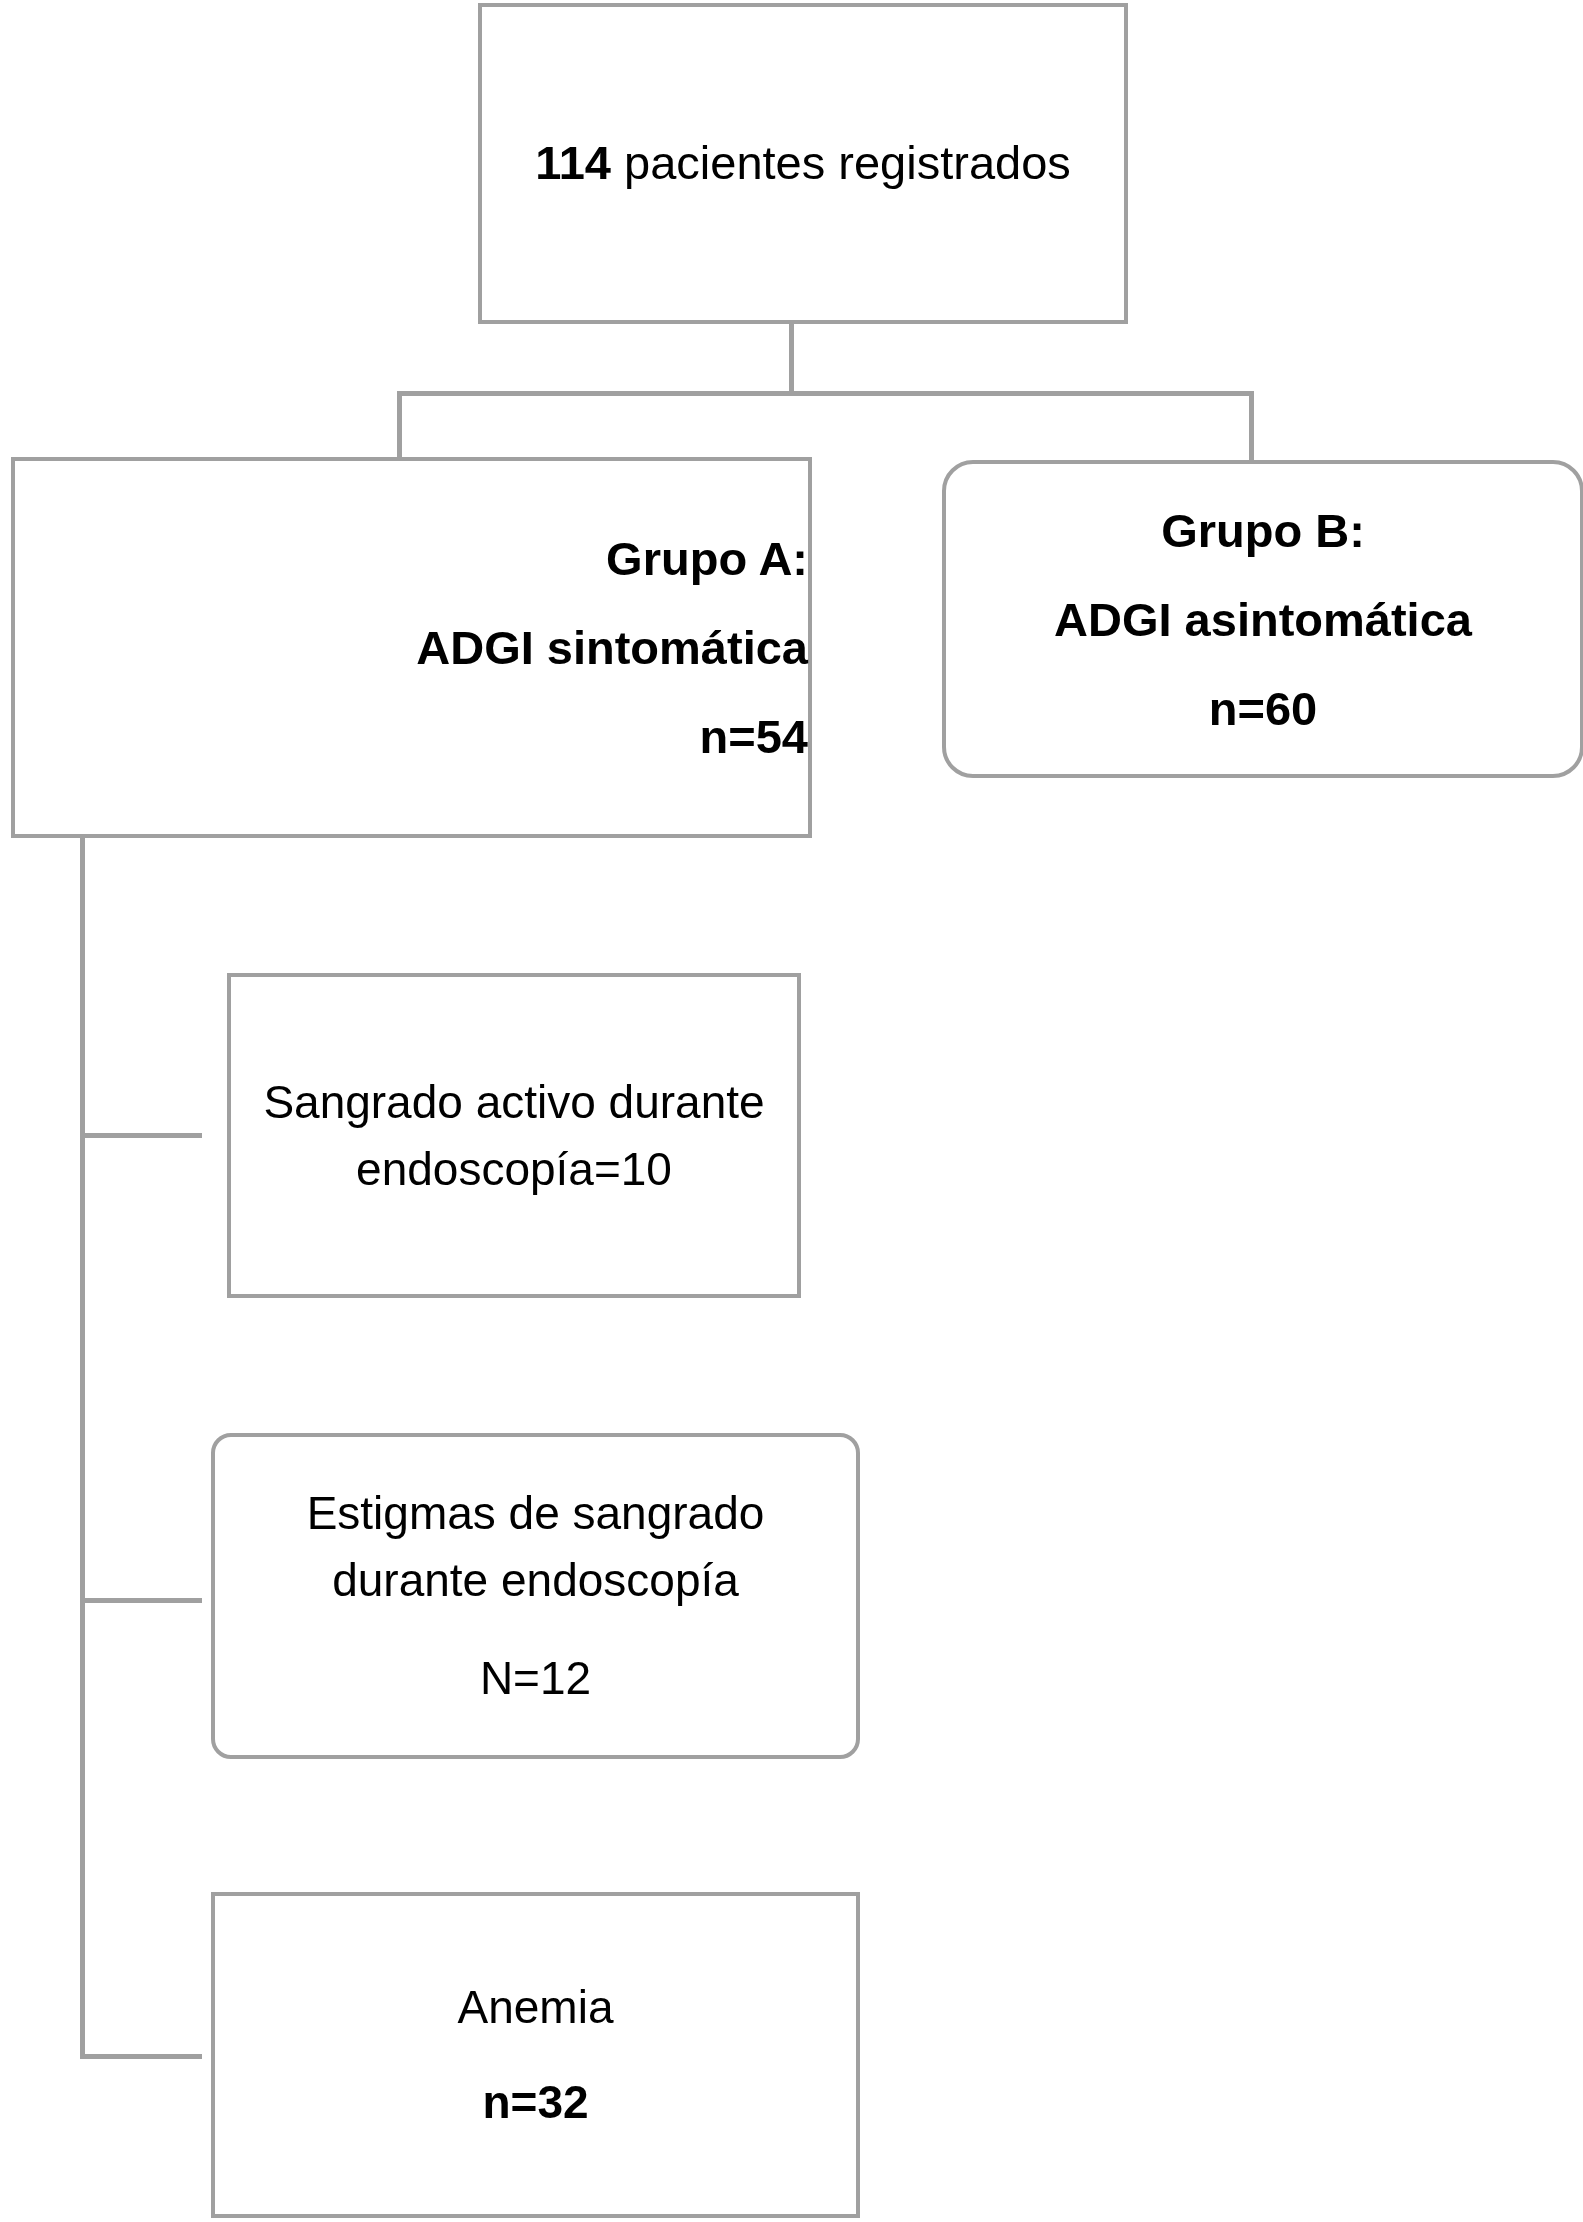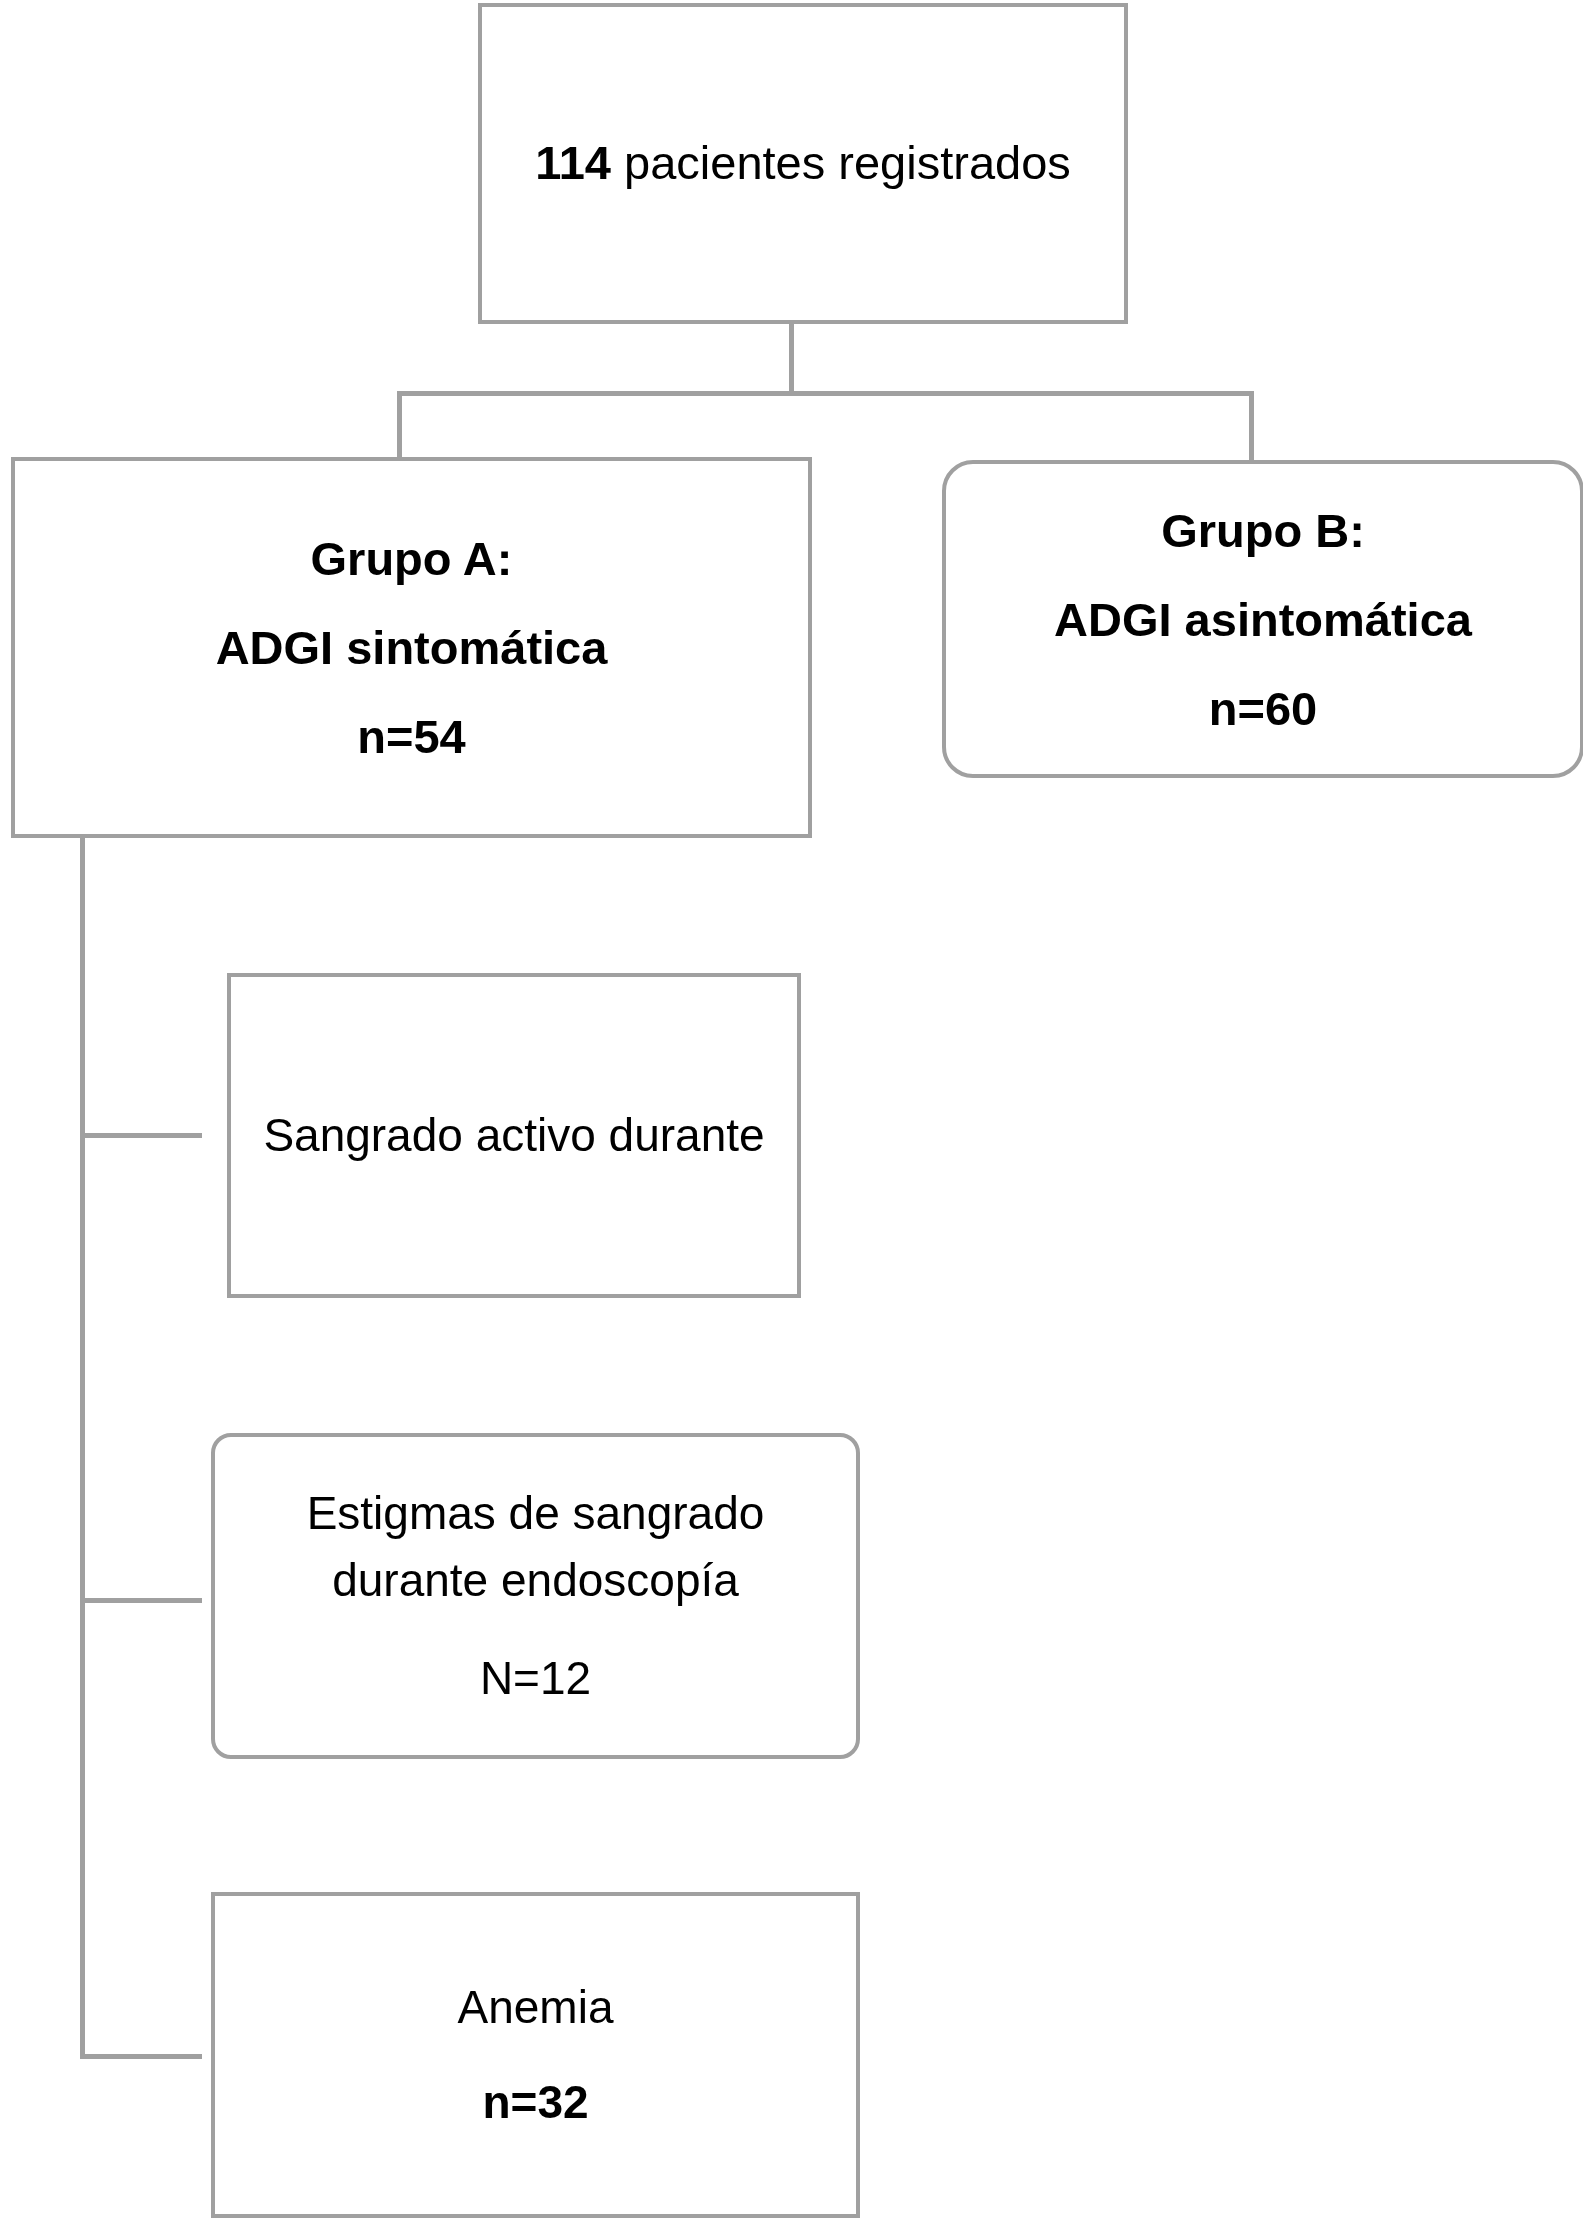--- a/index.html
+++ b/index.html
@@ -37,39 +37,40 @@
     <span class="bold">114</span>
     <span>pacientes registrados</span>
   </div>
 </div>
 
 <div class="connector" style="left:789px;top:322px;width:5px;height:73px;"></div>
 <div class="connector" style="left:397px;top:391px;width:857px;height:5px;"></div>
 <div class="connector" style="left:397px;top:391px;width:5px;height:68px;"></div>
 <div class="connector" style="left:1249px;top:391px;width:5px;height:71px;"></div>
 
-<div class="box group-box" style="left:0px;top:457px;width:801px;height:381px;">
+<div class="box group-box" style="left:0px;top:457px;width:801px;height:381px;align-items:flex-end;">
   <div class="gline">Grupo A:</div>
   <div class="gline">ADGI sintomática</div>
   <div class="gline">n=54</div>
 </div>
 
 <div class="box group-box" style="left:931px;top:460px;width:642px;height:318px;border-radius:31px;">
   <div class="gline">Grupo B:</div>
   <div class="gline">ADGI asintomática</div>
   <div class="gline">n=60</div>
 </div>
 
 <div class="connector" style="left:80px;top:836px;width:5px;height:1223px;"></div>
 <div class="connector" style="left:82px;top:1133px;width:120px;height:5px;"></div>
 <div class="connector" style="left:82px;top:1598px;width:120px;height:5px;"></div>
 <div class="connector" style="left:82px;top:2054px;width:120px;height:5px;"></div>
 
 <div class="box t46" style="left:216px;top:973px;width:574px;height:325px;">
   <div>Sangrado activo durante</div>
+  <div>endoscopía=10</div>
 </div>
 
 <div class="box t46" style="left:200px;top:1433px;width:649px;height:326px;border-radius:20px;">
   <div>Estigmas de sangrado</div>
   <div>durante endoscopía</div>
   <div style="margin-top:31px;">N=12</div>
 </div>
 
 <div class="box t46" style="left:200px;top:1892px;width:649px;height:326px;">
   <div>Anemia</div>

